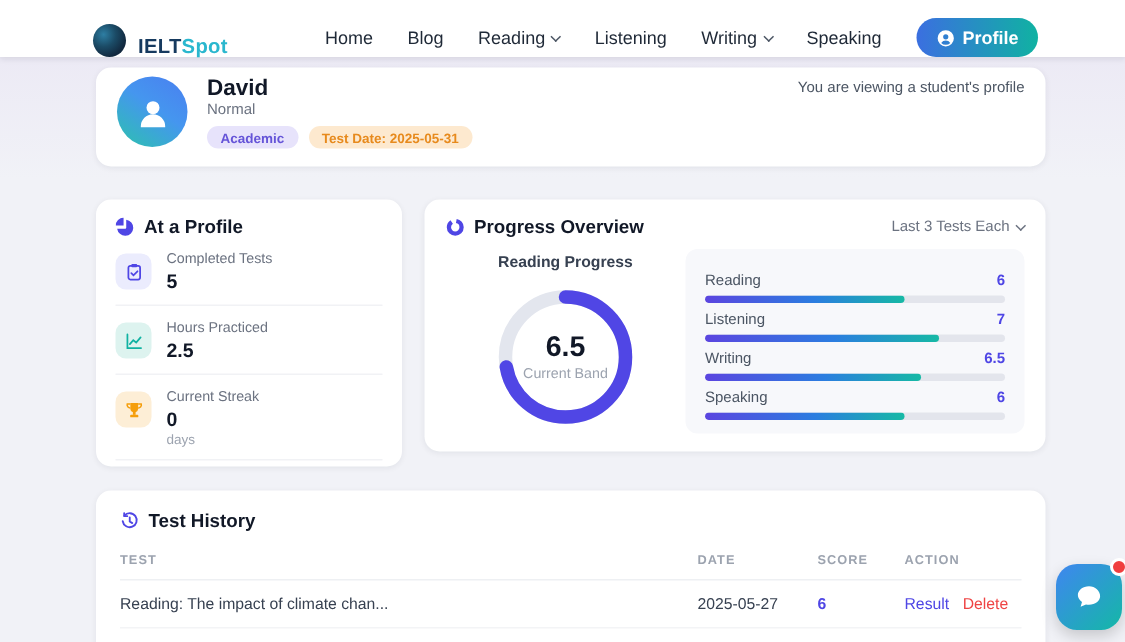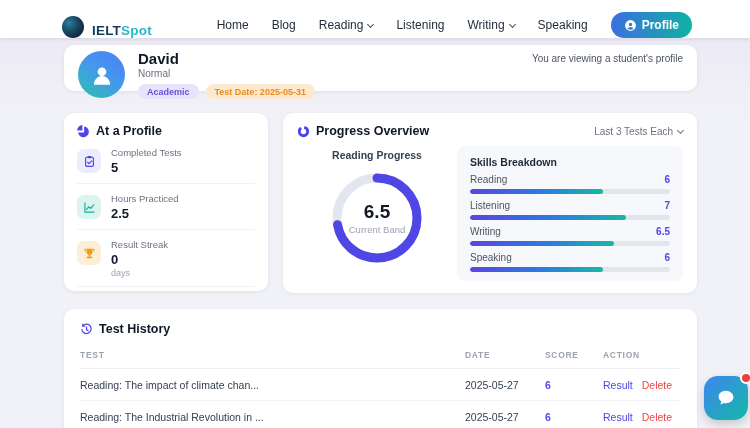--- a/index.html
+++ b/index.html
@@ -48,21 +48,21 @@
   }
 
   .content { position:relative; width:633px; margin-left:64px; }
 
   .card {
     background:#fff; border-radius:10px;
     box-shadow:0 1px 4px rgba(16,24,40,.07);
   }
 
   
-  .profile-card { margin-top:7px; height:46px; display:flex; padding:0 14px; position:relative; }
+  .profile-card { margin-top:7px; height:66px; display:flex; padding:0 14px; position:relative; }
   .avatar {
     width:47px; height:47px; border-radius:50%; margin-top:6px;
     background:linear-gradient(215deg,#4a7ff0 0%, #4596ef 45%, #2cc2ad 100%);
     display:flex; align-items:center; justify-content:center; flex:0 0 auto;
   }
   .p-info { margin-left:13px; padding-top:5px; }
   .p-name { font-size:15px; font-weight:bold; color:#111827; }
   .p-type { font-size:10px; color:#6b7280; margin-top:1px; }
   .badges { display:flex; gap:7px; margin-top:5px; }
   .badge { font-size:9px; font-weight:bold; padding:2.5px 9px; border-radius:999px; white-space:nowrap; }
@@ -241,21 +241,21 @@
       <div class="stat">
         <div class="stat-icon amber">
           <svg width="13" height="13" viewBox="0 0 20 20">
             <path d="M6 2.5h8V8a4 4 0 0 1-8 0z" fill="#f59e0b"></path>
             <path d="M6 3.5H2.8A3.2 3.2 0 0 0 6 7.6M14 3.5h3.2A3.2 3.2 0 0 1 14 7.6" stroke="#f59e0b" stroke-width="1.5" fill="none"></path>
             <rect x="8.6" y="11.5" width="2.8" height="3.2" fill="#f59e0b"></rect>
             <rect x="5.8" y="14.7" width="8.4" height="2.6" rx="1" fill="#f59e0b"></rect>
           </svg>
         </div>
         <div>
-          <div class="stat-label">Result Streak</div>
+          <div class="stat-label">Current Streak</div>
           <div class="stat-value">0</div>
           <div class="stat-unit">days</div>
         </div>
       </div>
     </div>
 
     <div class="card progress-card">
       <div class="progress-head">
         <div class="card-head">
           <svg width="13" height="13" viewBox="0 0 20 20">
@@ -278,21 +278,20 @@
               <circle id="donut-arc" cx="48" cy="48" r="40" fill="none" stroke="#5046e5" stroke-width="9" stroke-linecap="round" transform="rotate(-90 48 48)" stroke-dasharray="181.51424220741026 251.32741228718345"></circle>
             </svg>
             <div class="donut-center">
               <div class="band-value">6.5</div>
               <div class="band-caption">Current Band</div>
             </div>
           </div>
         </div>
 
         <div class="skills-panel">
-          <div class="skills-title">Skills Breakdown</div>
 
           <div class="skill">
             <div class="skill-top">
               <span>Reading</span>
               <span class="skill-val">6</span>
             </div>
             <div class="bar-track">
                 <div class="bar-fill" style="width: 66.6667%;"></div>
               </div>
           </div>

